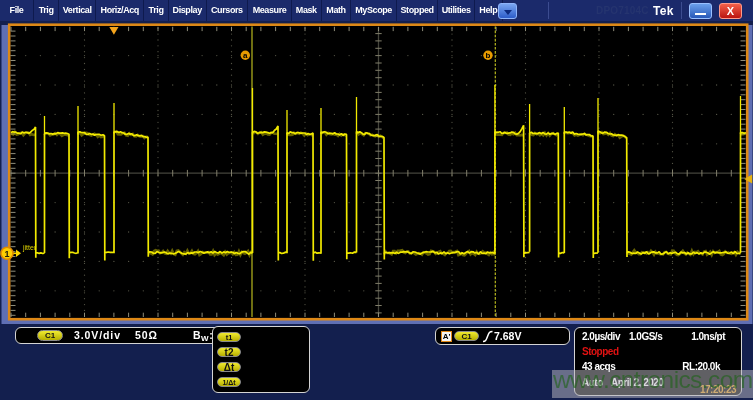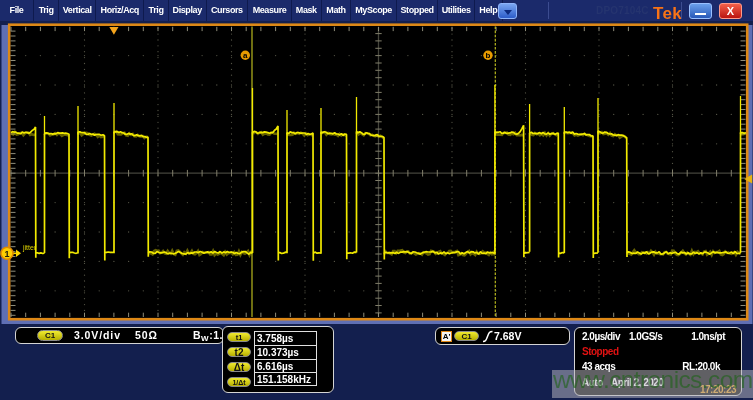--- a/index.html
+++ b/index.html
@@ -5,36 +5,36 @@
 html,body { width:753px; height:400px; overflow:hidden; }
 body { background:#131f4e; font-family:"Liberation Sans", sans-serif; position:relative; }
 #menubar { position:absolute; left:0; top:0; width:753px; height:21px; background:#1b2a6b; display:flex; }
 .mi { display:inline-block; height:21px; line-height:21px; text-align:center; color:#fff;
       font-size:9px; font-weight:bold; letter-spacing:-0.4px; border-right:1px solid #0e1a4e; flex:none; }
 #ddbtn { position:absolute; left:498px; top:2.5px; width:19px; height:16px; border-radius:3px;
    background:linear-gradient(#7aa6f2,#2c5cc9); border:1px solid #8fb4fa; }
 #ddbtn:after { content:""; position:absolute; left:5px; top:6px; border-left:4px solid transparent;
    border-right:4px solid transparent; border-top:5px solid #0d2a7e; }
 #dpo { position:absolute; left:596px; top:5px; font-size:10px; font-weight:bold; color:#25346f; letter-spacing:0.2px; }
-#tek { position:absolute; left:653px; top:3.5px; font-size:17px; font-weight:bold; color:#f97316; letter-spacing:0.3px; }
+#tek { position:absolute; left:653px; top:3.5px; font-size:12px; font-weight:bold; color:#ffffff; letter-spacing:0.3px; }
 .tdiv { position:absolute; top:2px; width:1px; height:17px; background:#3c4c90; }
 #minb { position:absolute; left:689px; top:3px; width:23px; height:15.5px; border-radius:3px;
    background:linear-gradient(#6ba0ec,#2858b8); border:1px solid #9ac0ff; }
 #minb:after { content:""; position:absolute; left:5px; bottom:2.5px; width:11px; height:2.5px; background:#fff; }
 #closeb { position:absolute; left:719px; top:3px; width:23px; height:15.5px; border-radius:3px;
    background:linear-gradient(#f2604a,#bb1410); border:1px solid #ff9a8a; color:#fff;
    font-weight:bold; font-size:11px; text-align:center; line-height:15px; }
 #plotsvg { position:absolute; left:0; top:0; }
 
 .sbox { position:absolute; background:#000; border:1.5px solid #d4d4d4; border-radius:6px; color:#fff; }
 .pill { position:absolute; background:linear-gradient(#f0ea30,#b8b000); border:1px solid #8a8a8a;
    border-radius:6px; color:#111; font-weight:bold; text-align:center; }
 .wt { position:absolute; font-weight:bold; font-size:10px; color:#fff; white-space:nowrap; }
 #box1 { left:15px; top:326.5px; width:209px; height:17.5px; }
-#box2 { left:222px; top:326px; width:112px; height:66.5px; }
+#box2 { left:212px; top:326px; width:98px; height:66.5px; }
 #vbox { position:absolute; left:31px; top:4px; width:63px; height:55px; border:1px solid #e0e0e0; }
 .vrow { position:absolute; left:0; width:61px; height:13.8px; border-bottom:1px solid #e0e0e0;
    font-weight:bold; font-size:10px; color:#fff; padding-left:2px; line-height:13.5px; white-space:nowrap; }
 #box3 { left:435px; top:326.5px; width:134.5px; height:18px; }
 #box4 { left:574px; top:326.5px; width:168px; height:69.5px; }
 #wm { position:absolute; left:552px; top:369.5px; width:201px; height:28px; background:rgba(185,185,192,0.52); }
 #wmt { position:absolute; left:553px; top:366px; font-size:24.5px; color:rgba(30,98,25,0.62); letter-spacing:-0.6px; white-space:nowrap; }
 </style></head>
 <body>
 <svg id="plotsvg" width="753" height="400" viewBox="0 0 753 400">
@@ -92,26 +92,20 @@
   <span class="wt" style="left:58px;top:1.5px;font-size:10.5px;letter-spacing:0.9px;">3.0V/div</span>
   <span class="wt" style="left:119px;top:1.5px;font-size:10.5px;letter-spacing:0.9px;">50Ω</span>
   <span class="wt" style="left:145px;top:1.5px;font-size:10.5px;letter-spacing:0.5px;padding-left:32px;">B<span style="font-size:8px;vertical-align:-2px;">W</span>:1.0G</span>
 </div>
 
 <div class="sbox" id="box2">
   <span class="pill" style="left:4px;top:5px;width:24px;height:10px;font-size:7.5px;line-height:9.5px;">t1</span>
   <span class="pill" style="left:4px;top:20px;width:24px;height:10px;font-size:10px;line-height:9.5px;">t2</span>
   <span class="pill" style="left:4px;top:35px;width:24px;height:10px;font-size:10px;line-height:9.5px;">Δt</span>
   <span class="pill" style="left:4px;top:50px;width:24px;height:10px;font-size:7px;line-height:9.5px;">1/Δt</span>
-  <div id="vbox">
-    <div class="vrow" style="top:0">3.758µs</div>
-    <div class="vrow" style="top:13.8px">10.373µs</div>
-    <div class="vrow" style="top:27.6px">6.616µs</div>
-    <div class="vrow" style="top:41.4px;border-bottom:none;">151.158kHz</div>
-  </div>
 </div>
 
 <div class="sbox" id="box3">
   <span style="position:absolute;left:5px;top:3px;width:11px;height:11px;background:#f5f5f5;border:1.5px solid #e08818;color:#000;font-weight:bold;font-size:8px;text-align:center;line-height:10px;">A'</span>
   <span class="pill" style="left:18px;top:3px;width:25px;height:10.5px;font-size:8px;line-height:10px;">C1</span>
   <svg style="position:absolute;left:46px;top:2px;" width="12" height="13" viewBox="0 0 12 13">
     <path d="M1 11.5 C3.5 11.5 4 10.5 5.5 6.5 C7 2.5 7.5 1.5 10.5 1.5" stroke="#fff" stroke-width="1.5" fill="none"></path>
   </svg>
   <span class="wt" style="left:58px;top:2.5px;font-size:10.5px;">7.68V</span>
 </div>

